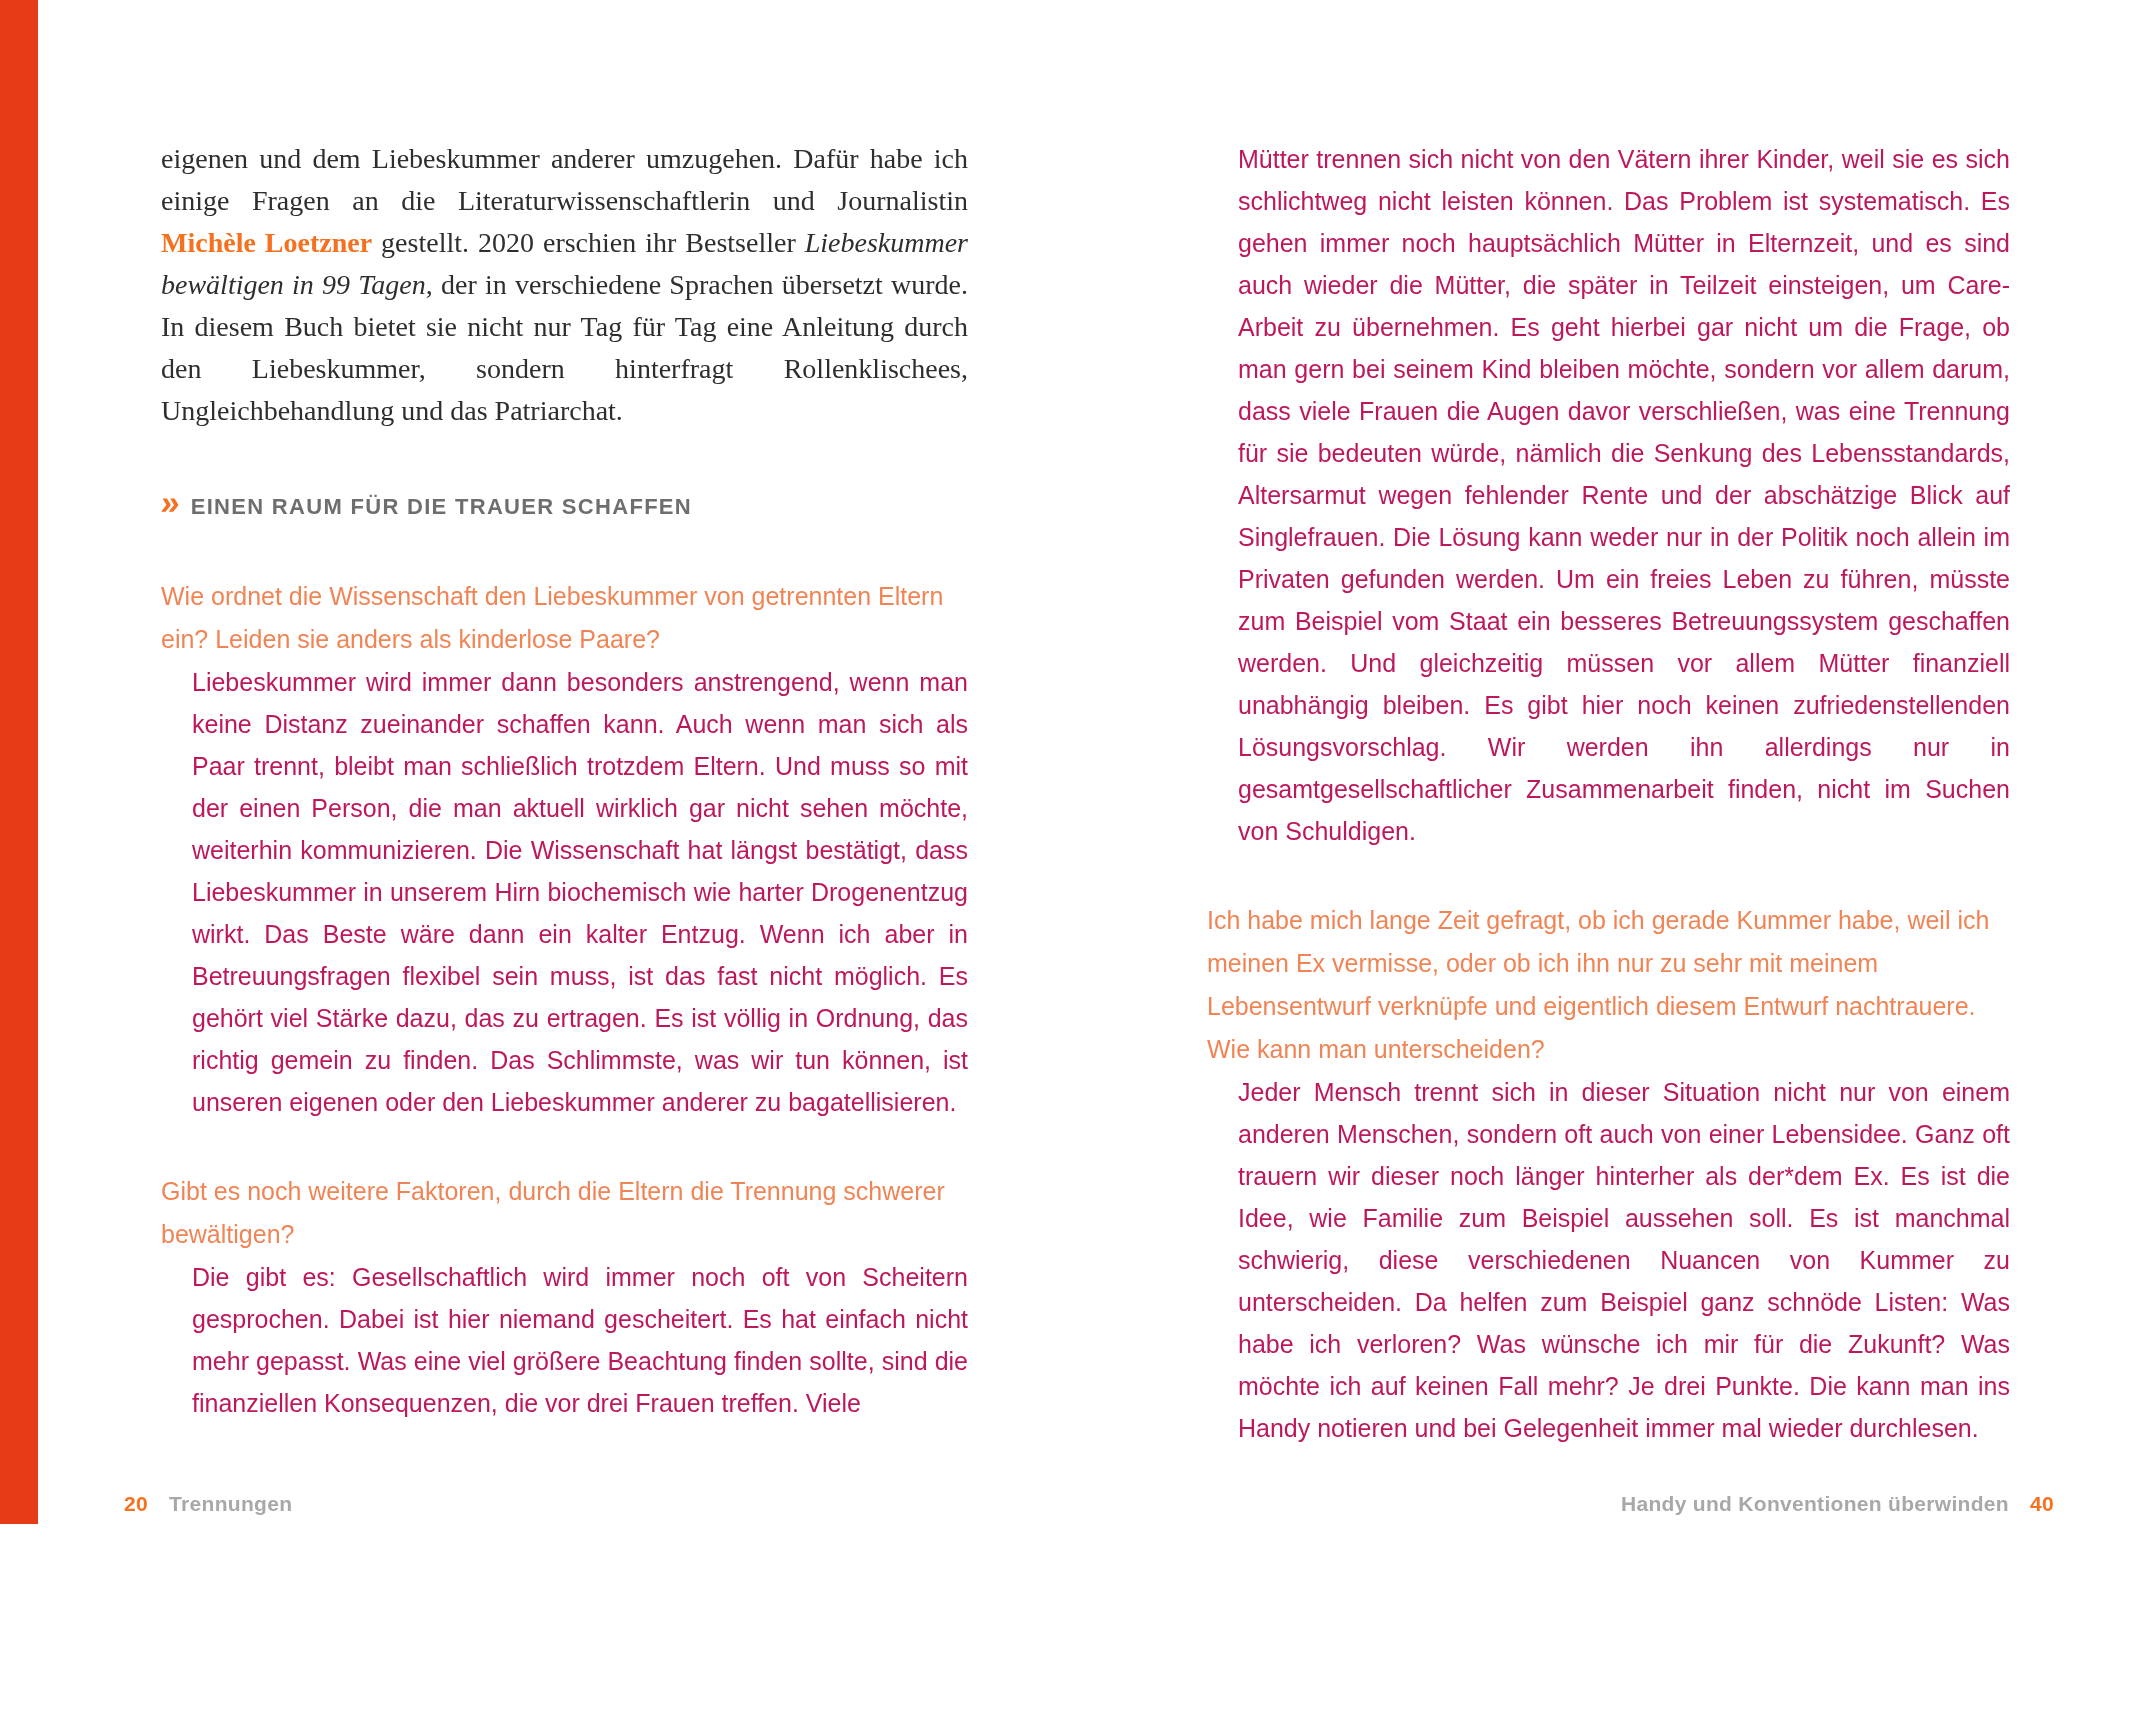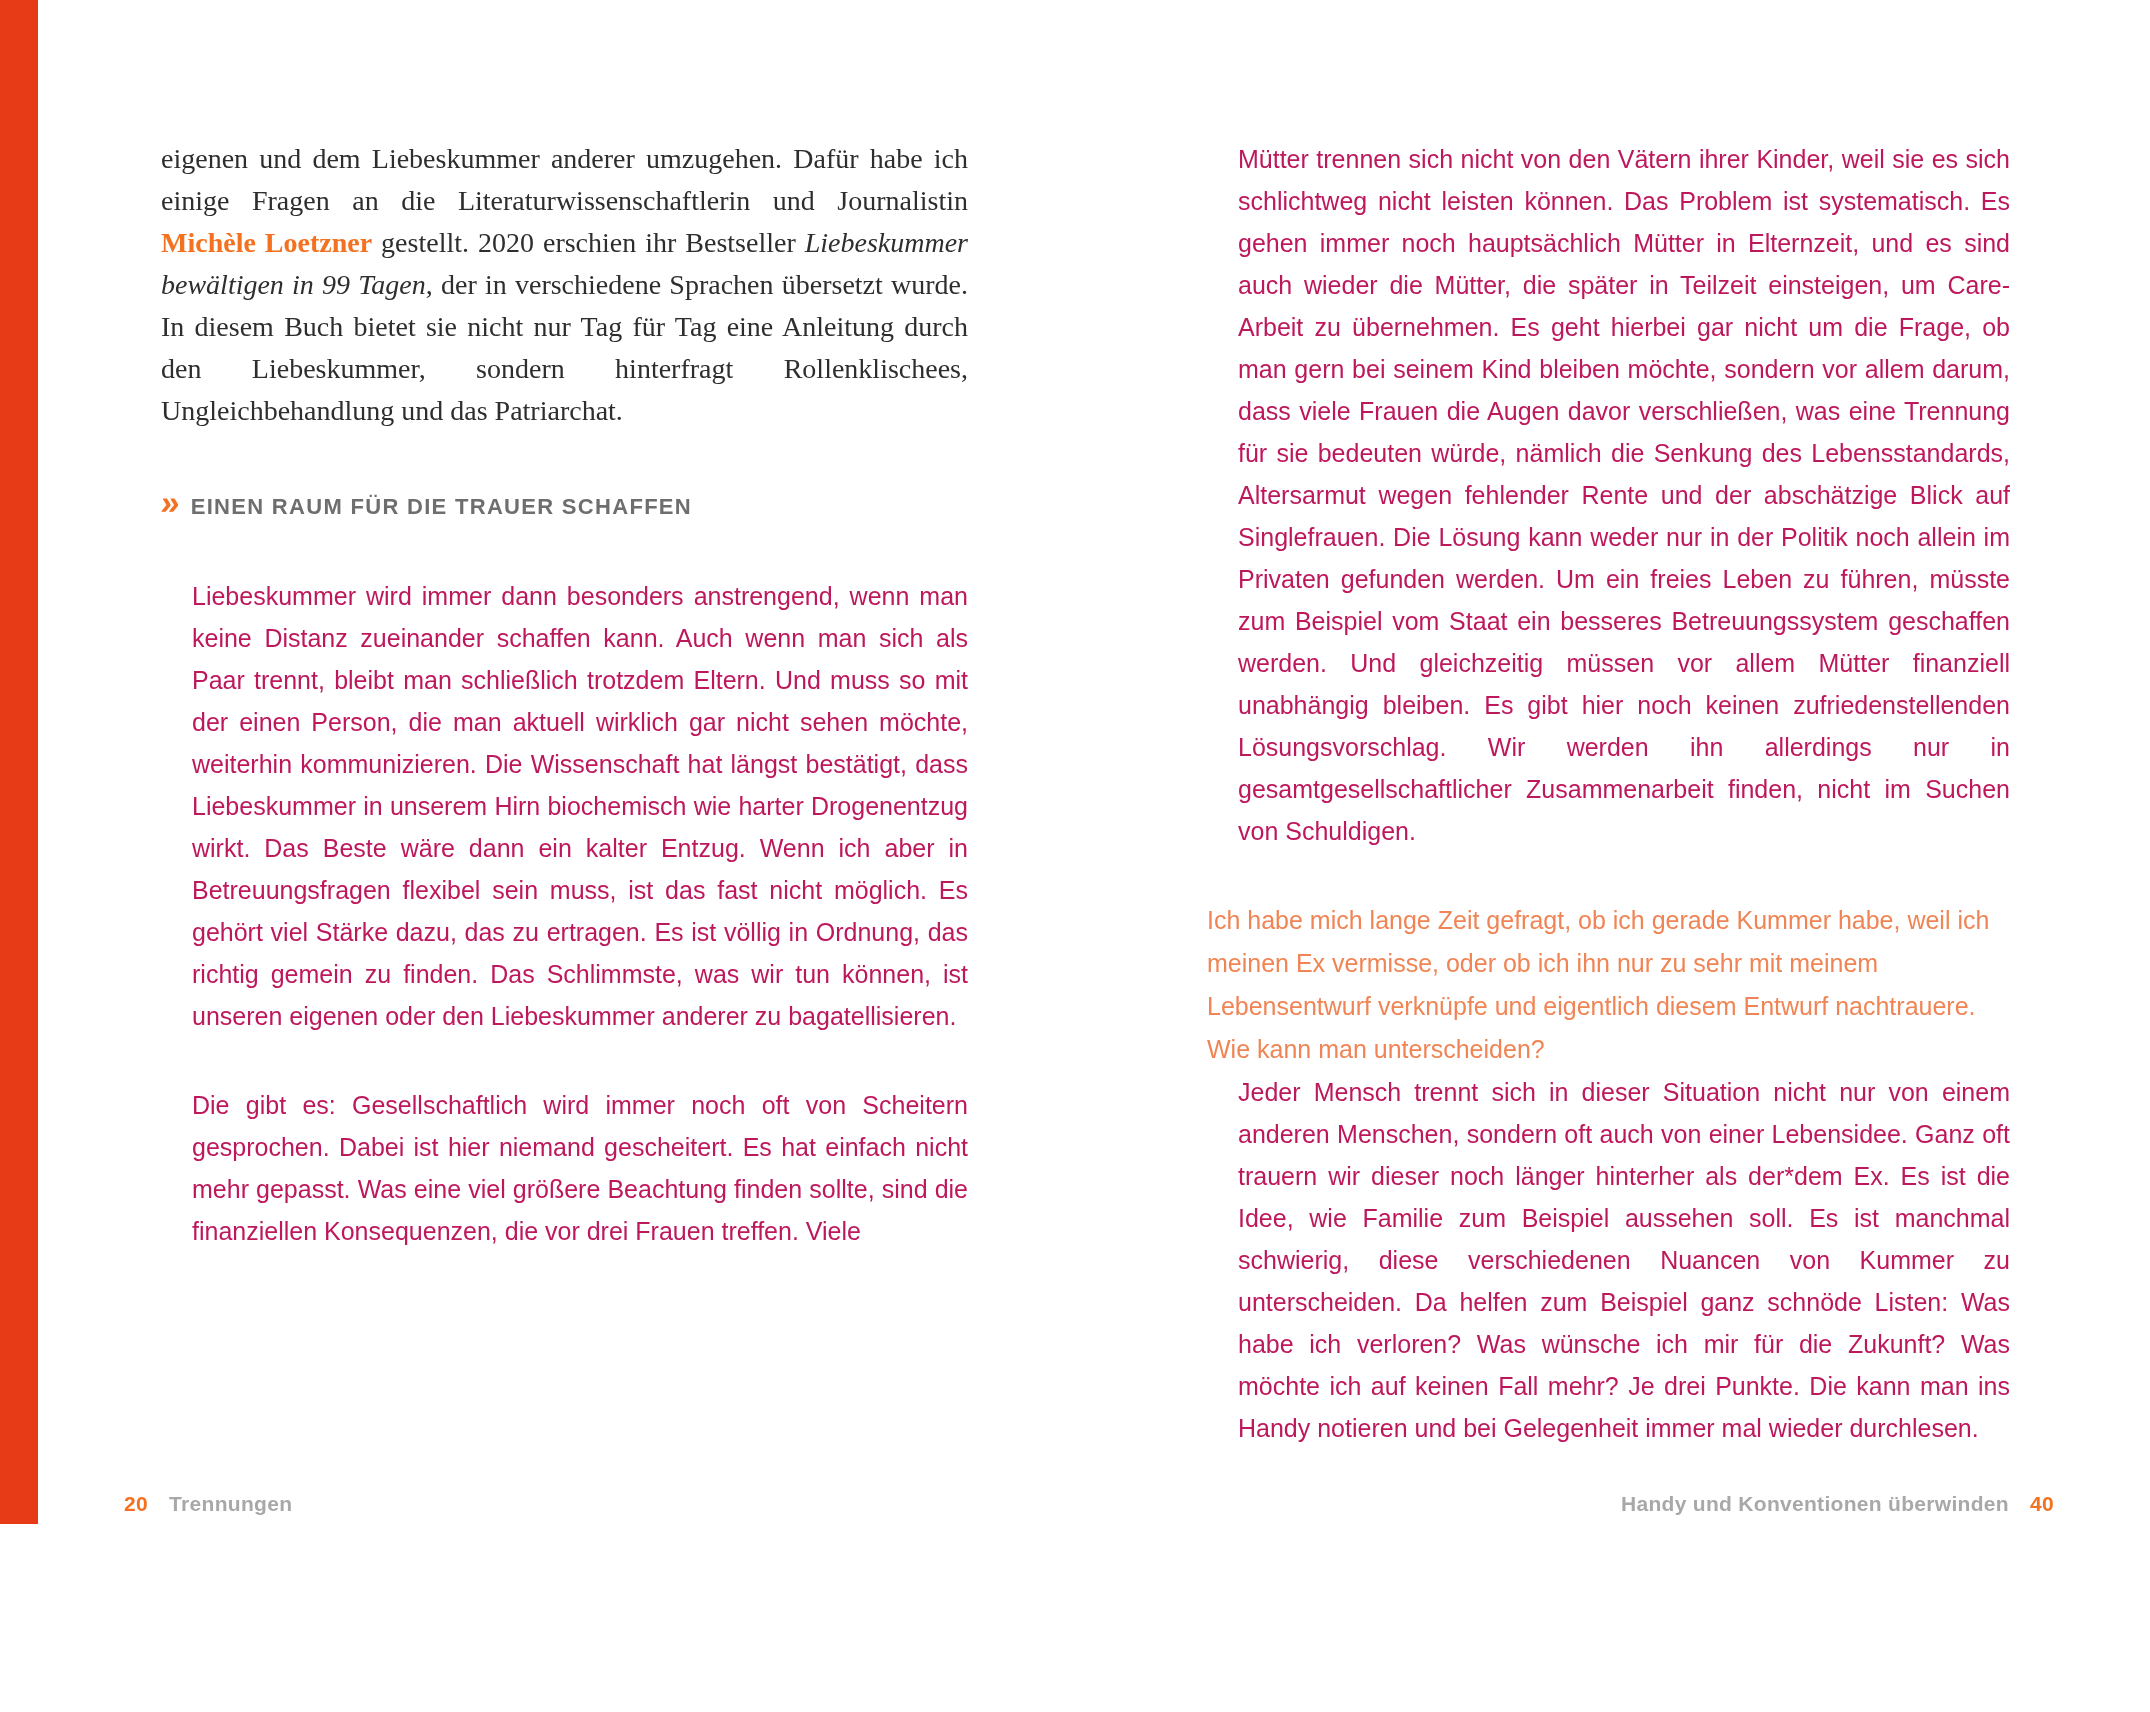--- a/index.html
+++ b/index.html
@@ -84,24 +84,26 @@
   <div class="col col-left">
 
     <p class="intro"><span>eigenen und dem Liebeskummer anderer umzugehen. Dafür habe ich einige Fragen an die Literaturwissenschaftlerin und Journalistin </span><span class="author">Michèle Loetzner</span><span> gestellt. 2020 erschien ihr Bestseller </span><span class="book-title">Liebeskummer bewältigen in 99 Tagen</span><span>, der in verschiedene Sprachen übersetzt wurde. In diesem Buch bietet sie nicht nur Tag für Tag eine Anleitung durch den Liebeskummer, sondern hinterfragt Rollenklischees, Ungleichbehandlung und das Patriarchat.</span></p>
 
     <div class="heading">
       <span class="chev">»</span>
       <span class="heading-text">EINEN RAUM FÜR DIE TRAUER SCHAFFEN</span>
     </div>
 
     <div class="qa">
+      <p class="question">Wie ordnet die Wissenschaft den Liebeskummer von getrennten Eltern ein? Leiden sie anders als kinderlose Paare?</p>
       <p class="answer">Liebeskummer wird immer dann besonders anstrengend, wenn man keine Distanz zueinander schaffen kann. Auch wenn man sich als Paar trennt, bleibt man schließlich trotzdem Eltern. Und muss so mit der einen Person, die man aktuell wirklich gar nicht sehen möchte, weiterhin kommunizieren. Die Wissenschaft hat längst bestätigt, dass Liebeskummer in unserem Hirn biochemisch wie harter Drogenentzug wirkt. Das Beste wäre dann ein kalter Entzug. Wenn ich aber in Betreuungsfragen flexibel sein muss, ist das fast nicht möglich. Es gehört viel Stärke dazu, das zu ertragen. Es ist völlig in Ordnung, das richtig gemein zu finden. Das Schlimmste, was wir tun können, ist unseren eigenen oder den Liebeskummer anderer zu bagatellisieren.</p>
     </div>
 
     <div class="qa">
+      <p class="question">Gibt es noch weitere Faktoren, durch die Eltern die Trennung schwerer bewältigen?</p>
       <p class="answer">Die gibt es: Gesellschaftlich wird immer noch oft von Scheitern gesprochen. Dabei ist hier niemand gescheitert. Es hat einfach nicht mehr gepasst. Was eine viel größere Beachtung finden sollte, sind die finanziellen Konsequenzen, die vor drei Frauen treffen. Viele</p>
     </div>
 
   </div>
 
   <div class="col col-right">
 
     <p class="answer continuation">Mütter trennen sich nicht von den Vätern ihrer Kinder, weil sie es sich schlichtweg nicht leisten können. Das Problem ist systematisch. Es gehen immer noch hauptsächlich Mütter in Elternzeit, und es sind auch wieder die Mütter, die später in Teilzeit einsteigen, um Care-Arbeit zu übernehmen. Es geht hierbei gar nicht um die Frage, ob man gern bei seinem Kind bleiben möchte, sondern vor allem darum, dass viele Frauen die Augen davor verschließen, was eine Trennung für sie bedeuten würde, nämlich die Senkung des Lebensstandards, Altersarmut wegen fehlender Rente und der abschätzige Blick auf Singlefrauen. Die Lösung kann weder nur in der Politik noch allein im Privaten gefunden werden. Um ein freies Leben zu führen, müsste zum Beispiel vom Staat ein besseres Betreuungssystem geschaffen werden. Und gleichzeitig müssen vor allem Mütter finanziell unabhängig bleiben. Es gibt hier noch keinen zufriedenstellenden Lösungsvorschlag. Wir werden ihn allerdings nur in gesamtgesellschaftlicher Zusammenarbeit finden, nicht im Suchen von Schuldigen.</p>
 
     <div class="qa">

